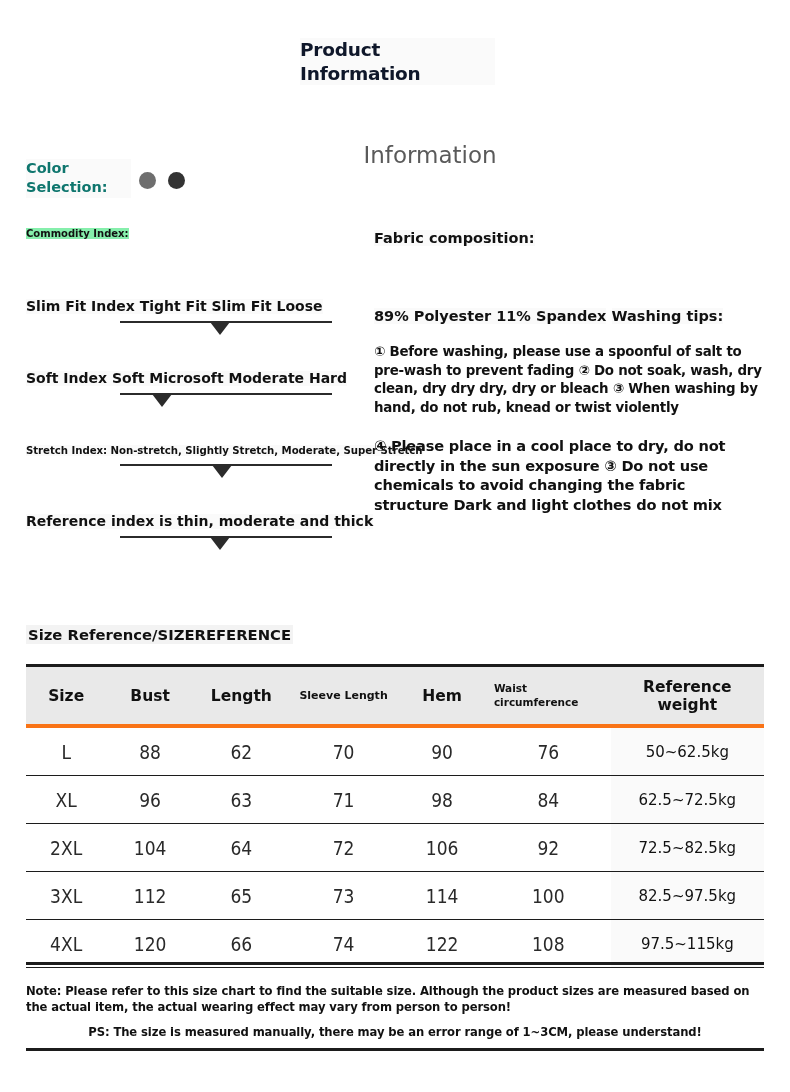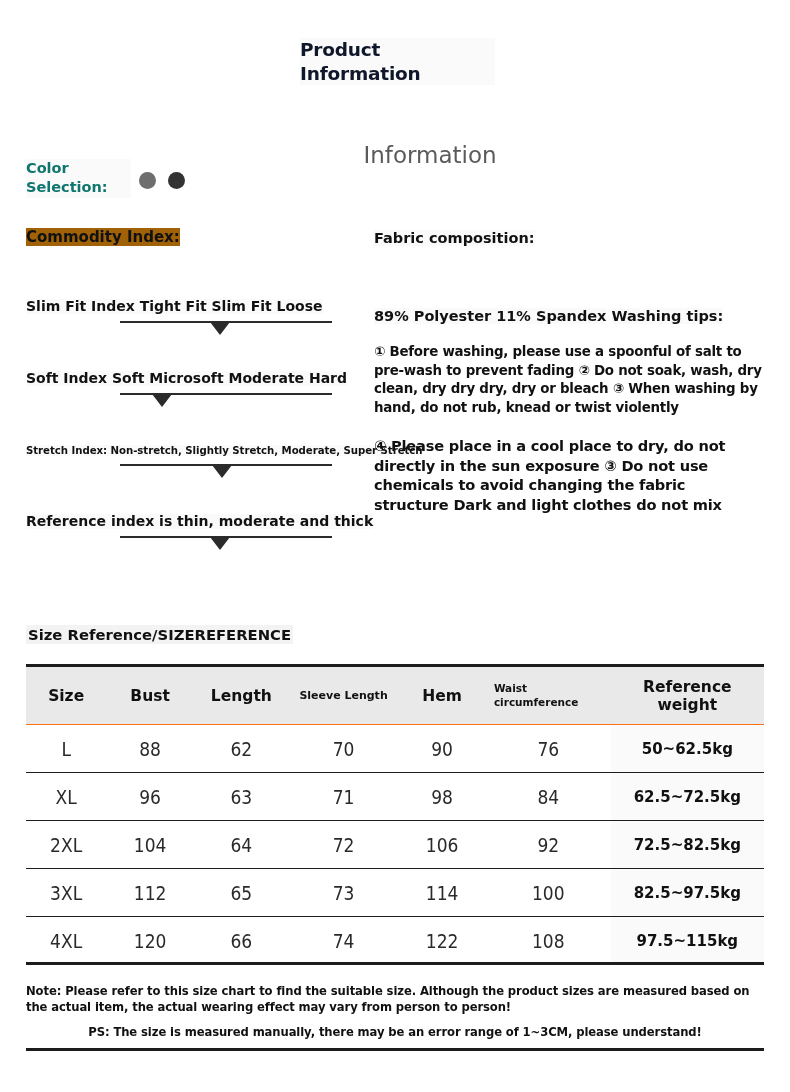--- a/index.html
+++ b/index.html
@@ -78,24 +78,24 @@
     height: 17px;
     border-radius: 50%;
     display: block;
   }
 
   
   .commodity-title {
     position: absolute;
     left: 26px;
     top: 228px;
-    font-size: 15px;
-    font-weight: bold;
-    color: #111111;
-    background: #a16207;
+    font-size: 10px;
+    font-weight: bold;
+    color: #111111;
+    background: #86efac;
   }
   .index-list {
     position: absolute;
     left: 26px;
     top: 296px;
     width: 345px;
   }
   .index-row {
     position: relative;
     height: 71.5px;
@@ -197,21 +197,21 @@
   table.size-table {
     width: 100%;
     border-collapse: collapse;
     table-layout: fixed;
   }
   table.size-table thead tr {
     background: #e9e9e9;
   }
   table.size-table thead th {
     border-top: 3px solid #1c1c1c;
-    border-bottom: 1px solid #f97316;
+    border-bottom: 4px solid #f97316;
     height: 57px;
     font-size: 15.5px;
     font-weight: bold;
     color: #111111;
     text-align: center;
     vertical-align: middle;
     padding: 0;
   }
   table.size-table thead th.sm {
     font-size: 11px;
@@ -230,21 +230,21 @@
     text-align: center;
     vertical-align: middle;
     font-size: 19px;
     font-weight: normal;
     color: #2a2a2a;
     padding: 0;
     font-family: "DejaVu Sans Condensed", "Liberation Sans Narrow", "Liberation Sans", sans-serif;
   }
   table.size-table tbody td.weight {
     font-size: 15px;
-    font-weight: bold;
+    font-weight: normal;
     color: #111111;
     background: #fafafa;
     font-family: "DejaVu Sans", "Liberation Sans", sans-serif;
   }
 
   
   .notes {
     position: absolute;
     left: 26px;
     top: 962px;

